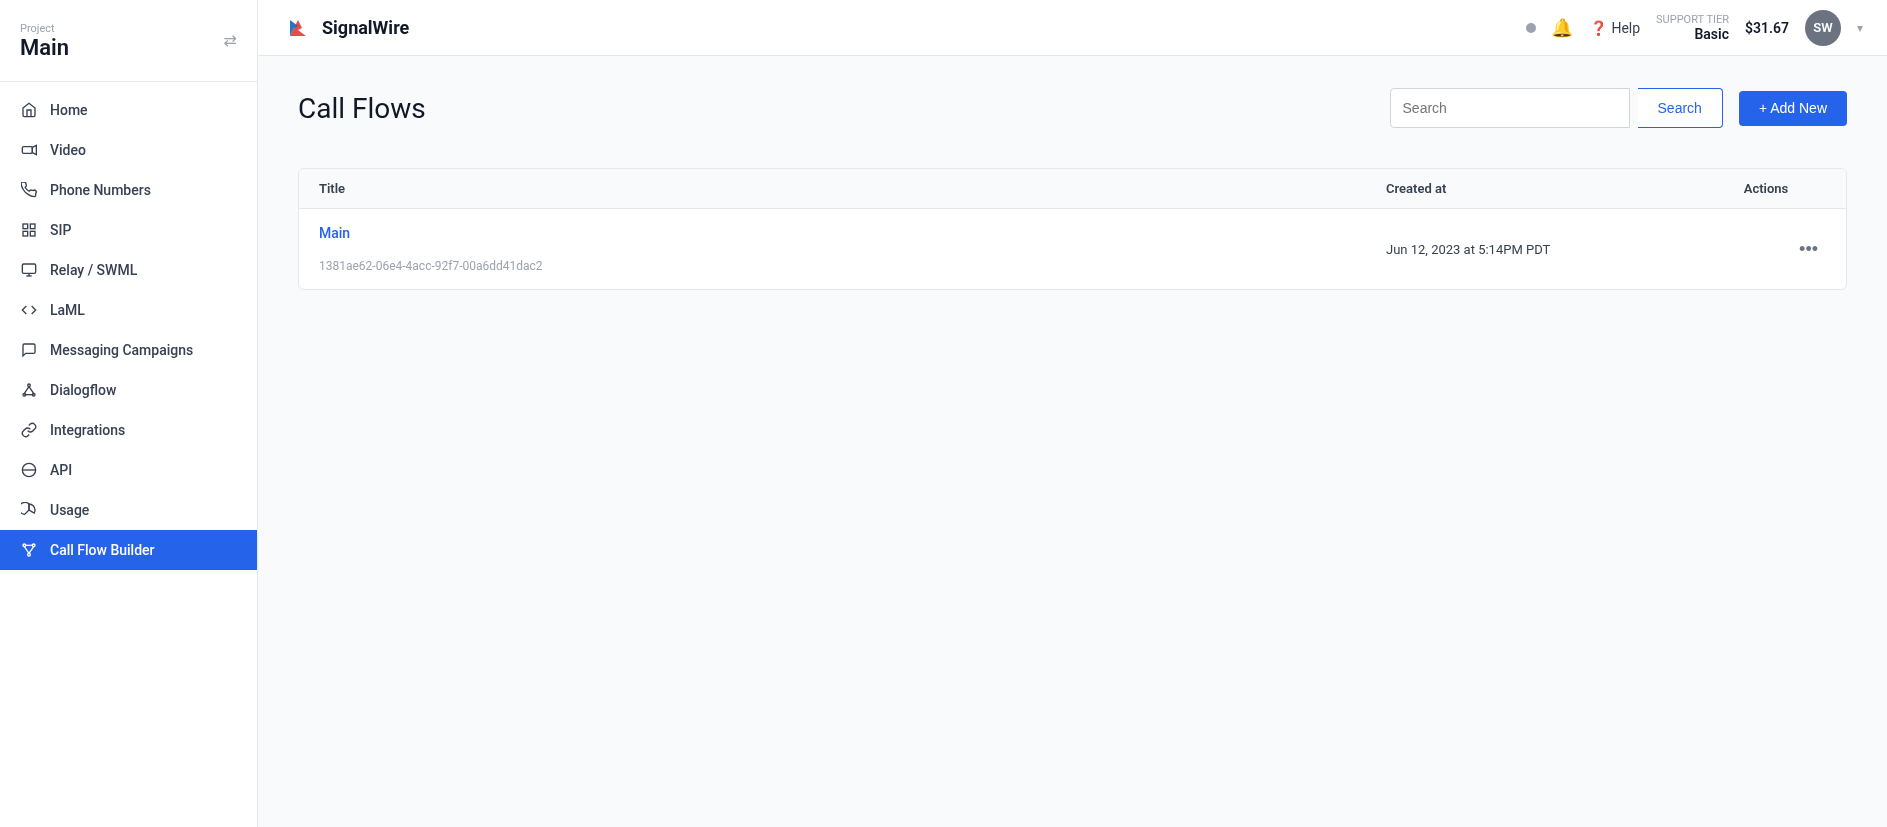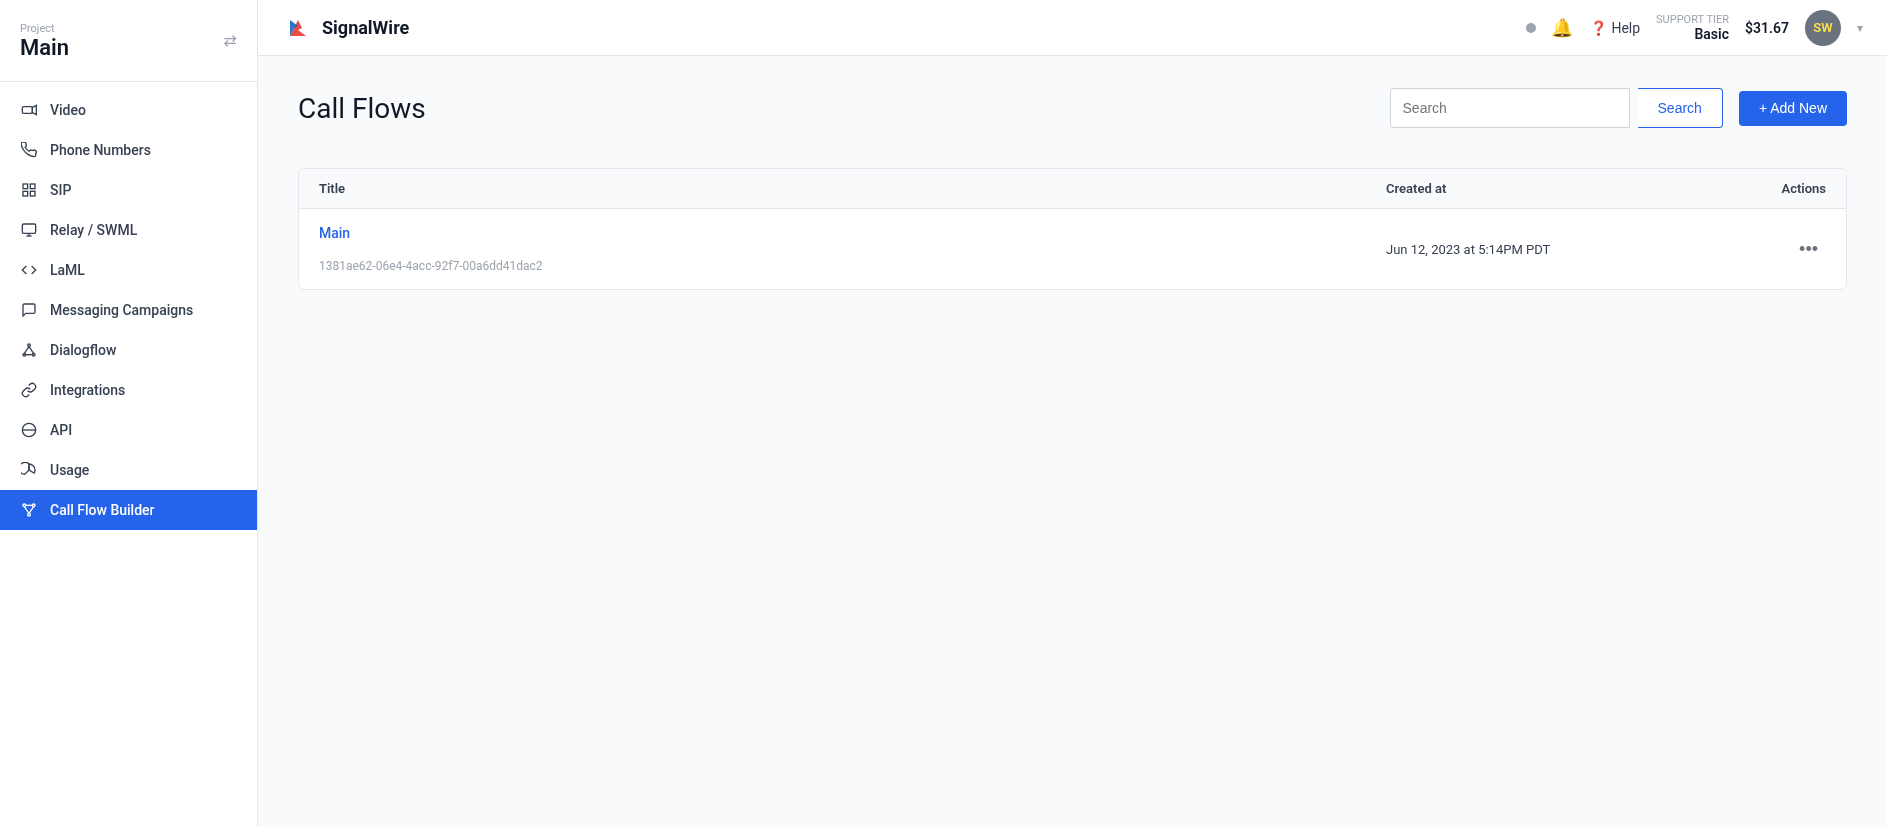--- a/index.html
+++ b/index.html
@@ -126,21 +126,21 @@
       font-size: 11px;
       color: #9ca3af;
     }
     .support-tier { font-size: 11px; color: #9ca3af; }
     .support-amount { font-size: 14px; font-weight: 600; color: #111827; }
     .avatar {
       width: 36px;
       height: 36px;
       border-radius: 50%;
       background: #6b7280;
-      color: #fde047;
+      color: #ffffff;
       display: flex;
       align-items: center;
       justify-content: center;
       font-size: 13px;
       font-weight: 600;
       cursor: pointer;
     }
     .chevron-down { color: #9ca3af; font-size: 12px; cursor: pointer; }
 
     
@@ -225,21 +225,21 @@
       grid-template-columns: 1fr 320px 120px;
       background: #f9fafb;
       border-bottom: 1px solid #e5e7eb;
       padding: 12px 20px;
     }
     .table-header-cell {
       font-size: 13px;
       font-weight: 600;
       color: #374151;
     }
-    .table-header-cell.right { text-align: right; }
+    .table-header-cell.right { text-align: center; }
     .table-row {
       display: grid;
       grid-template-columns: 1fr 320px 120px;
       padding: 16px 20px;
       border-bottom: 1px solid #f3f4f6;
       align-items: center;
     }
     .table-row:last-child { border-bottom: none; }
     .row-title-link {
       font-size: 14px;
@@ -277,20 +277,29 @@
 <aside class="sidebar">
   <div class="sidebar-header">
     <div>
       <div class="sidebar-project-label">Project</div>
       <div class="sidebar-project-name">Main</div>
     </div>
     <div class="sidebar-switch-icon">⇄</div>
   </div>
   <nav class="sidebar-nav">
 
+    <div class="nav-item">
+      <span class="nav-icon">
+        <svg width="16" height="16" viewBox="0 0 24 24" fill="none" stroke="currentColor" stroke-width="2">
+          <path d="M3 9l9-7 9 7v11a2 2 0 01-2 2H5a2 2 0 01-2-2z"></path>
+            <polyline points="9 22 9 12 15 12 15 22"></polyline>
+        </svg>
+      </span>
+      <span>Home</span>
+    </div>
 
     <div class="nav-item">
       <span class="nav-icon">
         <svg width="16" height="16" viewBox="0 0 24 24" fill="none" stroke="currentColor" stroke-width="2">
           <rect x="2" y="7" width="15" height="10" rx="2"></rect>
             <polygon points="17 8 23 5 23 19 17 16"></polygon>
         </svg>
       </span>
       <span>Video</span>
     </div>

